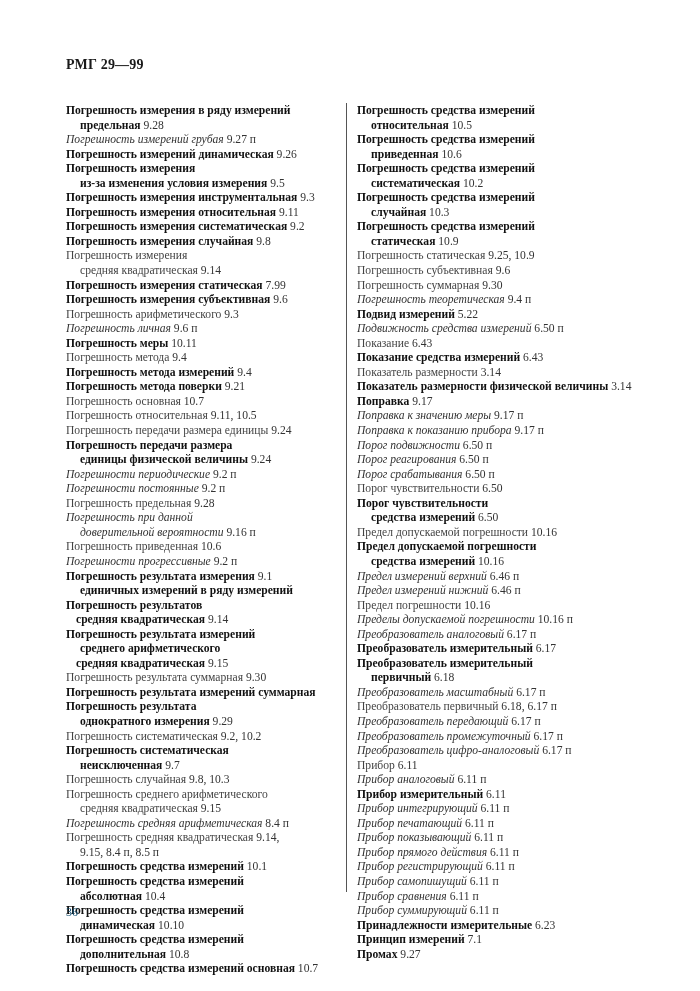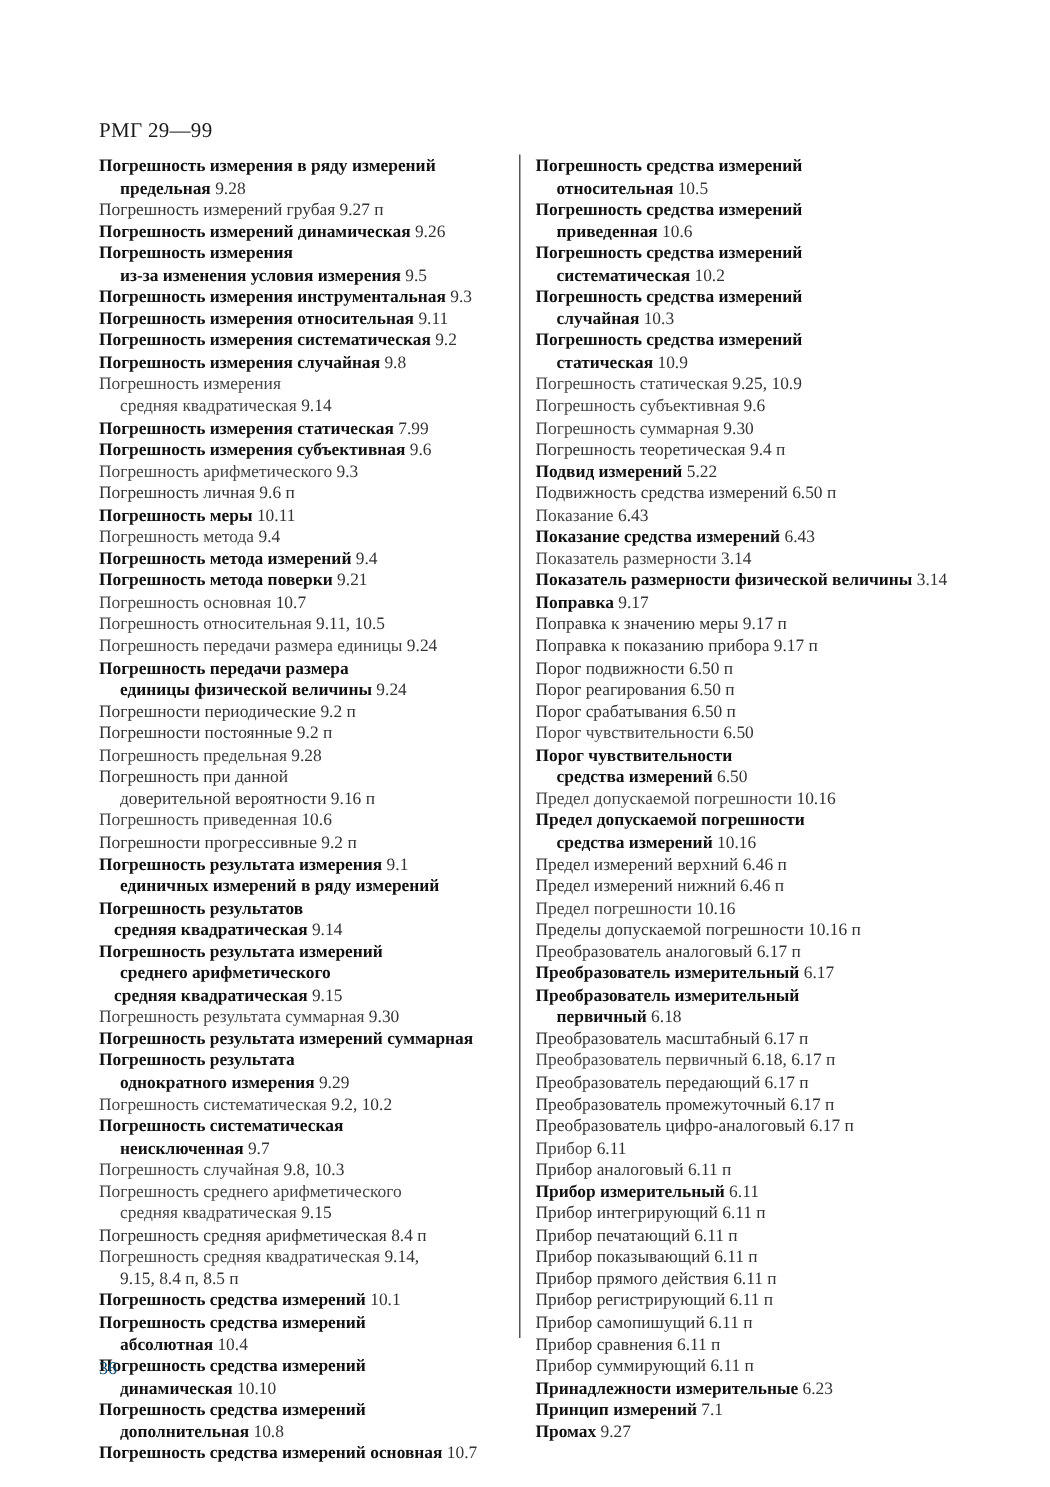--- a/index.html
+++ b/index.html
@@ -2,40 +2,40 @@
 <html><head>
 <meta charset="utf-8">
 <style>
   html, body { margin: 0; padding: 0; background: #ffffff; }
   body {
     width: 700px; height: 991px; position: relative; overflow: hidden;
     font-family: "Liberation Serif", "DejaVu Serif", serif;
     color: #1a1a1a;
   }
   .header {
-    position: absolute; left: 66px; top: 80px;
-    font-size: 14px; font-weight: normal; letter-spacing: 0.2px;
+    position: absolute; left: 66px; top: 57px;
+    font-size: 14px; font-weight: bold; letter-spacing: 0.2px;
   }
   .col {
     position: absolute; top: 104px;
     font-size: 11.6px; line-height: 14.55px;
   }
   .col-left { left: 66px; width: 278px; }
   .col-right { left: 357px; width: 325px; }
   .divider {
     position: absolute; left: 346px; top: 103px; width: 1px; height: 789px;
     background: #555;
   }
   .entry { display: block; }
   .line { display: block; white-space: nowrap; }
   .line.cont { padding-left: 14px; }
   .line.cont2 { padding-left: 10px; }
   .t { }
   .t.b { font-weight: bold; color: #111; }
-  .t.i { color: #333; text-align: center; }
+  .t.i { font-style: italic; color: #333; text-align: center; }
   .t.n { color: #444; }
   .ref { color: #333; }
   .page-num {
     position: absolute; left: 66px; top: 905px; font-size: 12px; color: #0c4a6e;
   }
 </style>
 </head>
 <body>
 
 <div class="header">РМГ 29—99</div>

